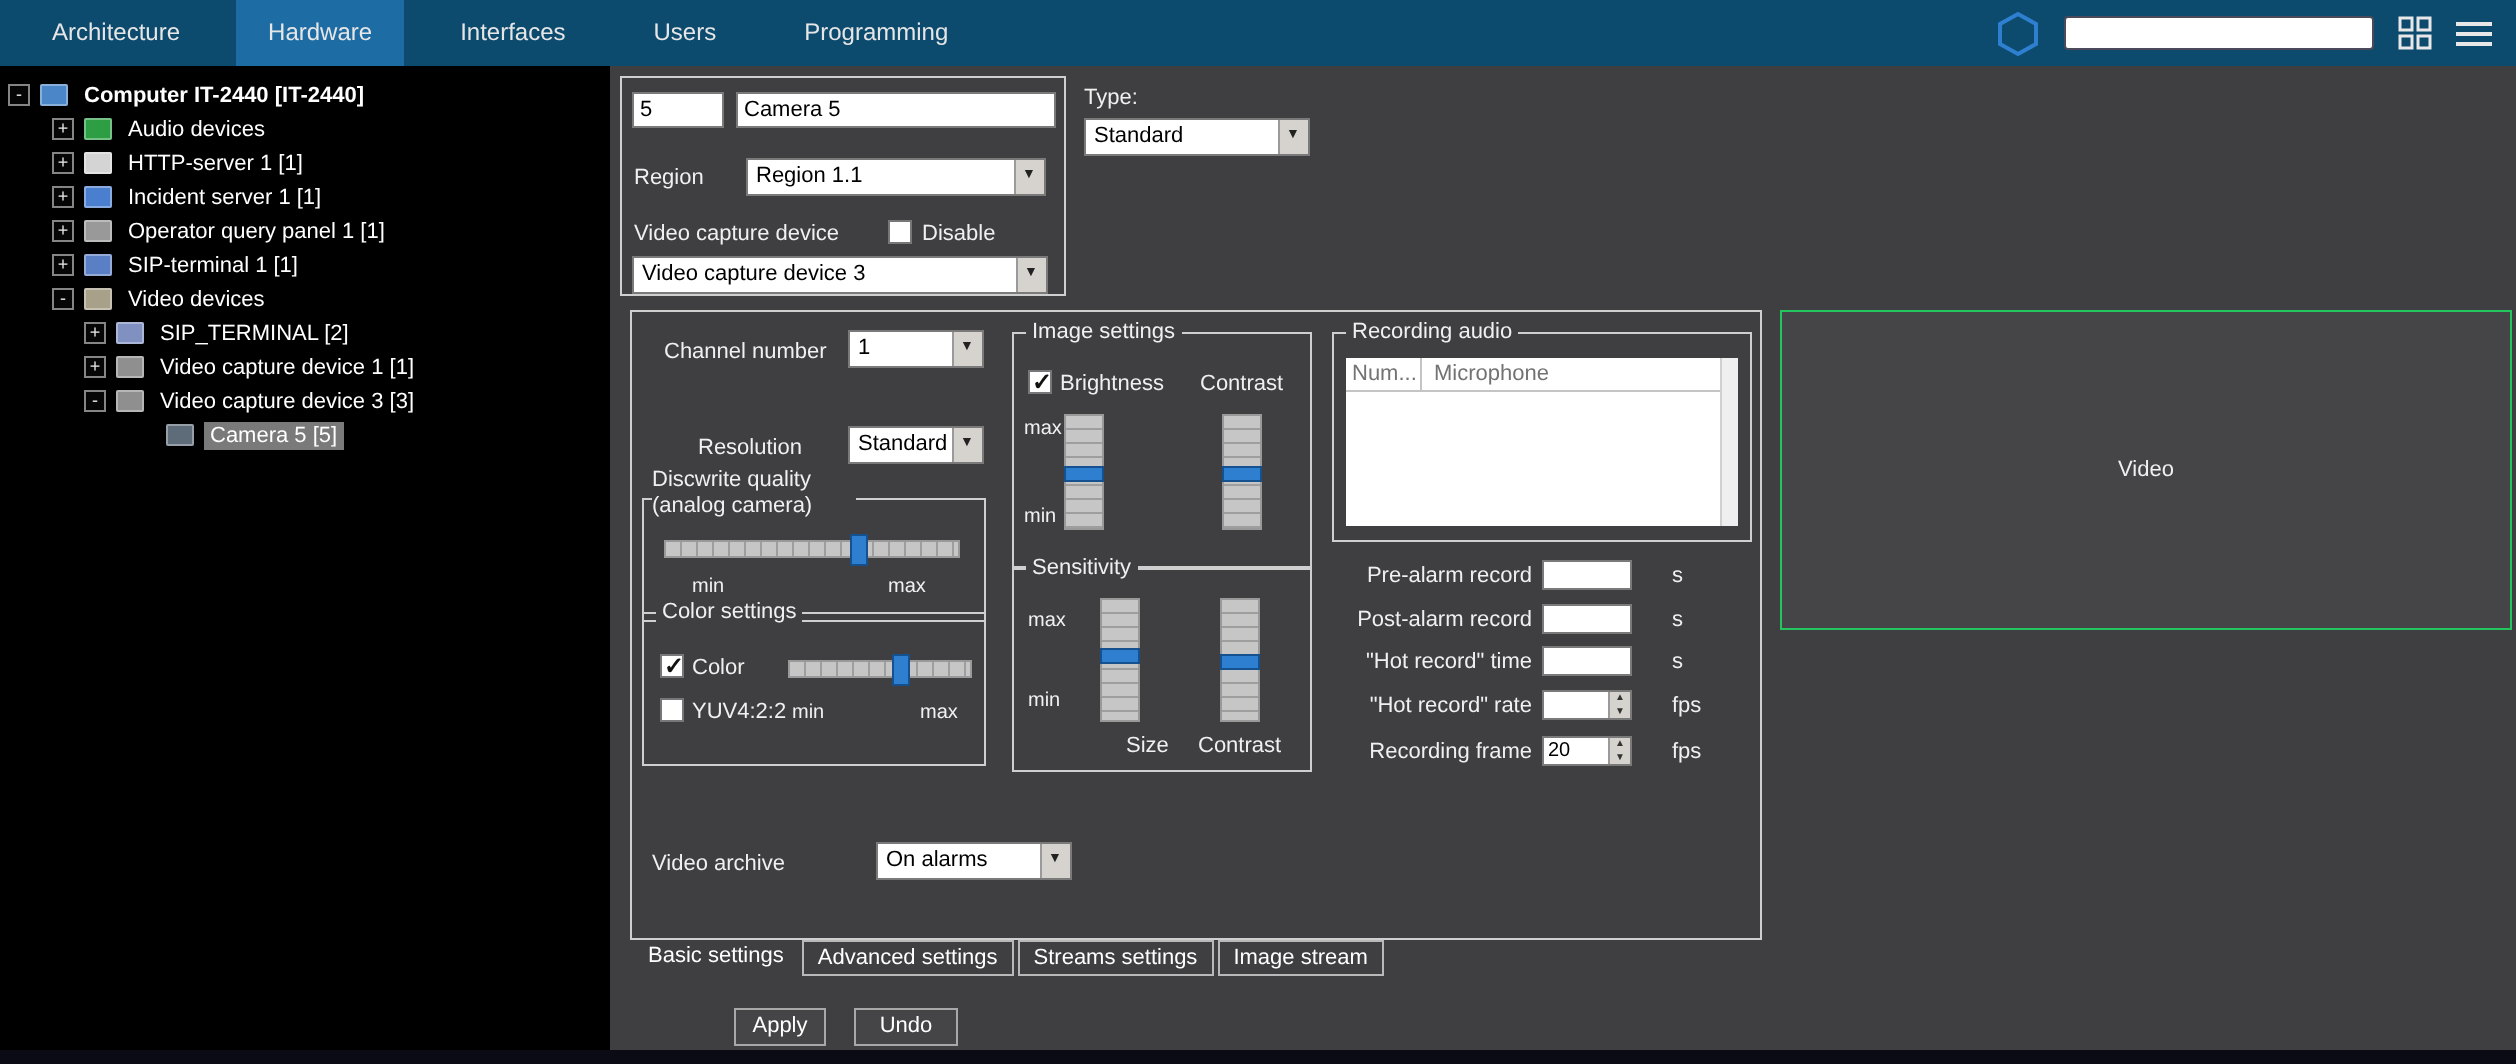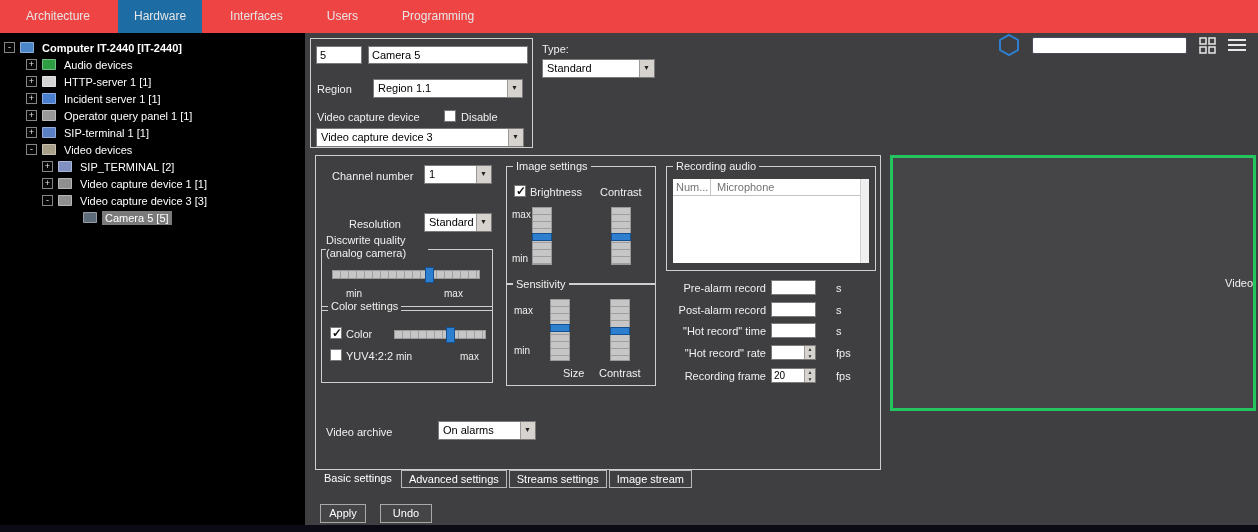--- a/index.html
+++ b/index.html
@@ -4,21 +4,21 @@
 <style>
   * { box-sizing: border-box; margin: 0; padding: 0; }
   html,body { background:#222; }
   #app {
     position: relative; width: 1258px; height: 532px;
     background: #3f3f41; overflow: hidden;
     font-family: "Liberation Sans", sans-serif; color: #f0f0f0;
   }
 
   
-  .topbar { position:absolute; left:0; top:0; width:100%; height:33px; background:#ef4444; display:flex; z-index:5;flex-direction:column; }
+  .topbar { position:absolute; left:0; top:0; width:100%; height:33px; background:#0c4a6e; display:flex; align-items:center; z-index:5; }
   .nav-tabs { display:flex; height:100%; margin-left:10px; }
   .nav-tab { height:100%; line-height:33px; padding:0 16px; margin-right:12px; font-size:12px; color:#e6e6e6; white-space:nowrap; }
   .nav-tab.active { background:#1d6ca4; }
   .topbar-right { margin-left:auto; display:flex; align-items:center; gap:12px; margin-right:12px; }
   .search-input { width:155px; height:17px; border:1px solid #4a4a5a; border-radius:2px; background:#fff; font-size:11px; padding:0 5px; color:#000; font-family:inherit; }
   .hamburger { width:18px; height:14px; position:relative; }
   .hamburger i { position:absolute; left:0; width:18px; height:2px; background:#e8e8e8; }
   .hamburger i:nth-child(1){top:1px}.hamburger i:nth-child(2){top:6px}.hamburger i:nth-child(3){top:11px}
 
   
@@ -71,23 +71,23 @@
   .finput { position:absolute; width:45px; height:15px; background:#fff; border:1px solid #7a7a7a; font-size:10px; color:#000; padding:0 2px; font-family:inherit; }
   .spinbox { padding:0; }
   .fval { position:absolute; left:2px; top:1px; font-size:10px; color:#000; }
   .spin { position:absolute; right:0; top:0; bottom:0; width:11px; border-left:1px solid #9a9a9a; background:#d6d3ce; display:flex; flex-direction:column; }
   .spin span { flex:1; font-size:5px; line-height:6px; text-align:center; color:#333; }
 
   .tabs { position:absolute; left:12px; top:437px; display:flex; height:18px; align-items:flex-start; }
   .tab { font-size:11px; line-height:16px; padding:0 7px; margin-right:2px; color:#fff; white-space:nowrap; }
   .tab.inactive { border:1px solid #b9b9b9; }
 
-  .video-panel { position:absolute; left:585px; top:122px; width:366px; height:256px; border:3px solid #22c55e; background:#454547; display:flex; align-items:center; justify-content:flex-end; font-size:11px; }
-
-  .btn { position:absolute; height:19px; background:#454547; border:1px solid #a8a8a8; color:#fff; font-size:11px; text-align:center; line-height:17px; }
+  .video-panel { position:absolute; left:585px; top:122px; width:366px; height:160px; border:1px solid #22c55e; background:#454547; display:flex; align-items:center; justify-content:center; font-size:11px; }
+
+  .btn { position:absolute; height:19px; background:#454547; border:1px solid #a8a8a8; color:#fff; font-size:11px; text-align:center; line-height:17px;margin-left:47px; }
 
   .footer { position:absolute; left:0; bottom:0; width:100%; height:7px; background:#0b0b16; z-index:6; }
 </style>
 </head>
 <body>
 
 <div id="app">
 
   <div class="topbar">
     <div class="nav-tabs">

